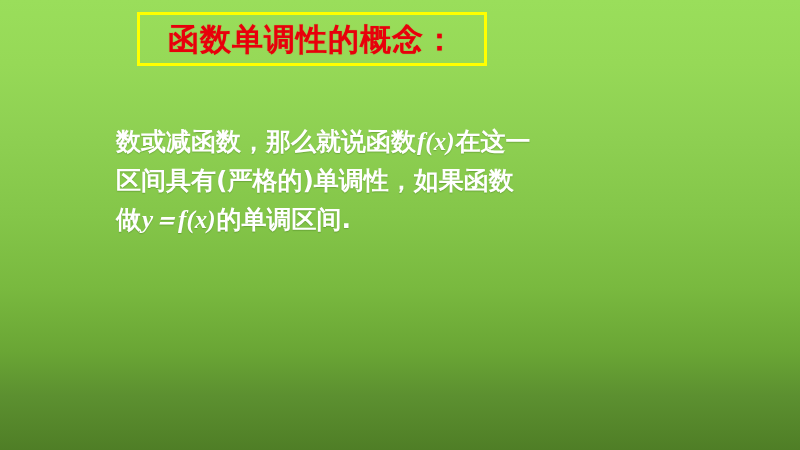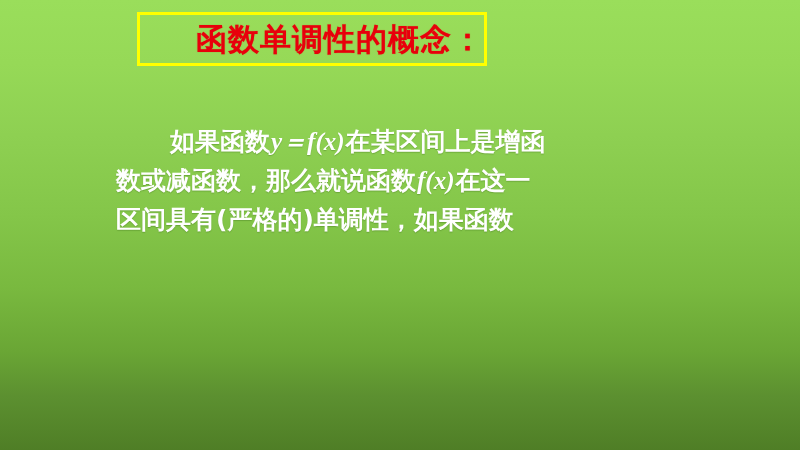--- a/index.html
+++ b/index.html
@@ -32,21 +32,21 @@
   #title-box {
     position: absolute;
     left: 137px;
     top: 12px;
     width: 350px;
     height: 54px;
     border: 3px solid #ffff00;
     box-sizing: border-box;
     display: flex;
     align-items: center;
-    justify-content: flex-end;
+    justify-content: center;
   }
   #title-text {
     color: #e8000b;
     font-family: "DejaVu Sans", "Liberation Sans", sans-serif;
     font-weight: bold;
     font-size: 31px;
     letter-spacing: 1px;
     line-height: 1;
     white-space: nowrap;
     text-shadow: 0 0 1px rgba(232,0,11,0.5);
@@ -84,28 +84,28 @@
 <body>
 
 <div id="slide">
 
   <div id="title-box">
     <span id="title-text">函数单调性的概念：</span>
   </div>
 
   <div id="body-block">
 
-    <div class="para-line">
-      <span class="indent"></span><span>如果函数</span><span class="mth">y＝f(x)</span><span>在某区间上是增函</span>
-    </div>
 
     <div class="para-line">
       <span>数或减函数，那么就说函数</span><span class="mth">f(x)</span><span>在这一</span>
     </div>
 
     <div class="para-line">
       <span>区间具有(严格的)单调性，如果函数</span>
     </div>
 
+    <div class="para-line">
+      <span>做</span><span class="mth">y＝f(x)</span><span>的单调区间.</span>
+    </div>
 
   </div>
 
 </div>
 
 </body></html>

